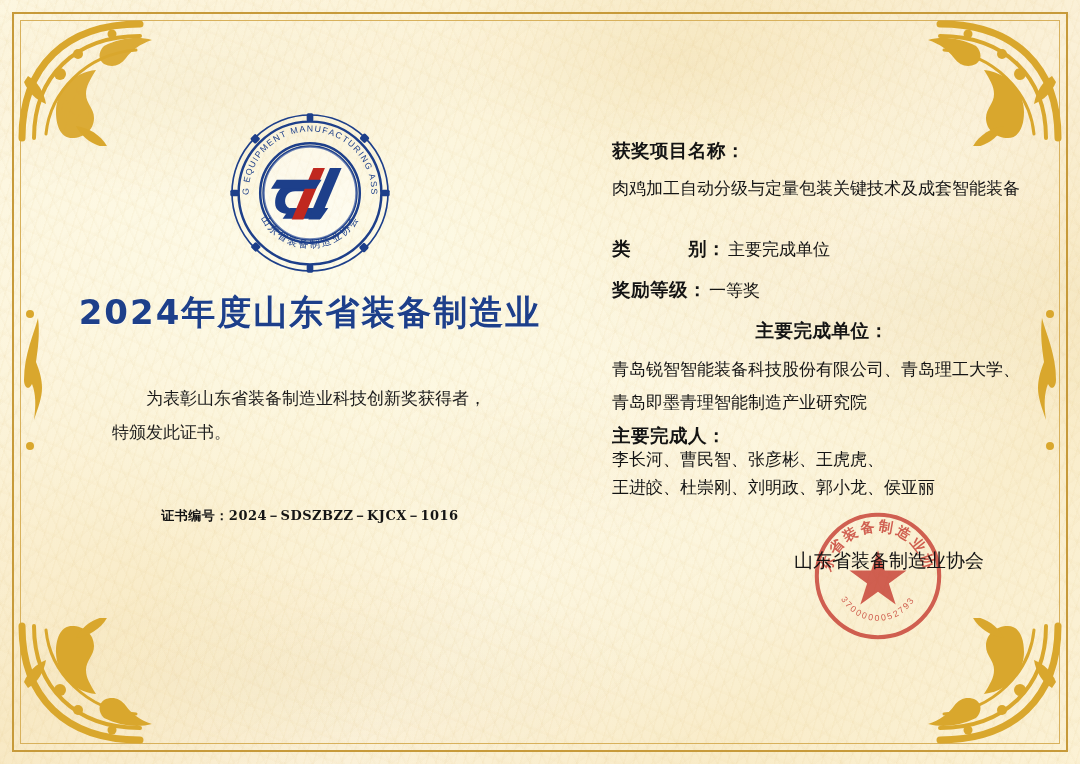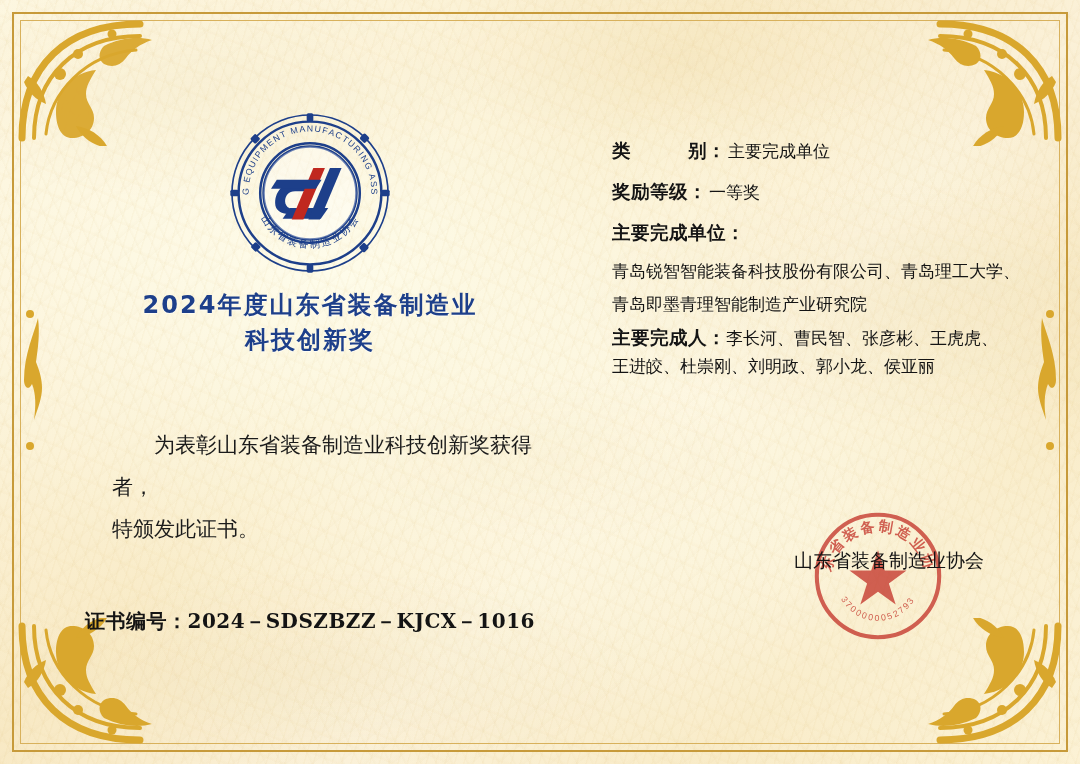--- a/index.html
+++ b/index.html
@@ -98,43 +98,43 @@
     width: 166px;
     height: 166px;
     margin: 0 auto 12px auto;
     position: relative;
   }
   .emblem svg { width: 100%; height: 100%; display:block; }
 
   .main-title {
     color: #1d3f8a;
     font-weight: bold;
-    font-size: 24px;
+    font-size: 34px;
     line-height: 1.45;
     letter-spacing: 2px;
     text-shadow: 0 1px 0 rgba(255,255,255,0.6);
     font-family: "DejaVu Sans", "Liberation Sans", sans-serif;
   }
   .main-title .line2 { display:block; }
 
   .citation {
-    margin-top: 66px;
+    margin-top: 44px;
     text-align: left;
     padding-left: 52px;
     padding-right: 20px;
     color: #1b1b1b;
-    font-size: 21px;
+    font-size: 17px;
     line-height: 2.0;
     font-family: "DejaVu Serif", "Liberation Serif", serif;
   }
   .citation .indent { text-indent: 2em; display:block; }
 
   .cert-no {
     margin-top: 58px;
-    font-size: 20px;
+    font-size: 13px;
     color: #141414;
     font-weight: bold;
     letter-spacing: 0.5px;
     font-family: "DejaVu Serif", "Liberation Serif", serif;
   }
 
   
   .right-col {
     position: absolute;
     left: 612px;
@@ -157,30 +157,31 @@
   .project-name-value { line-height: 1.6; margin-bottom: 34px; }
 
   .row-inline {
     margin-bottom: 16px;
     display: flex;
     align-items: flex-end;
   }
   .row-inline .field-label { white-space: pre; }
   .row-inline .field-value { margin-left: 2px; }
 
-  .units-label { margin-bottom: 10px; }
+  .units-label { margin-bottom: 10px; text-align: center; }
   .units-list {
     font-size: 17px;
     line-height: 1.95;
     margin-bottom: 0;
   }
   .persons-row {
     display: flex;
     align-items: baseline;
     flex-wrap: wrap;
+    flex-direction: column;
   }
   .persons-line2 {
     font-size: 17px;
     line-height: 1.95;
     width: 100%;
   }
 
   
   .signer {
     position: absolute;
@@ -350,33 +351,36 @@
             <textPath href="#arcTop" startOffset="50%" text-anchor="middle">SHANDONG EQUIPMENT MANUFACTURING ASSOCIATION</textPath>
           </text>
           <text font-size="12.5" fill="#1d3f8a" letter-spacing="2" font-family="'DejaVu Sans', sans-serif">
             <textPath href="#arcBottom" startOffset="50%" text-anchor="middle">山东省装备制造业协会</textPath>
           </text>
         </svg>
       </div>
 
       <div class="main-title">
         <span>2024年度山东省装备制造业</span>
-        <span class="line2">科技创新奖</span>
       </div>
 
       <div class="citation">
         <span class="indent">为表彰山东省装备制造业科技创新奖获得者，</span>
         <span>特颁发此证书。</span>
       </div>
 
       <div class="cert-no">证书编号：2024－SDSZBZZ－KJCX－1016</div>
     </div>
 
     <div class="right-col">
 
+      <div class="field-block">
+        <div class="field-label project-name-label">获奖项目名称：</div>
+        <div class="field-value project-name-value">肉鸡加工自动分级与定量包装关键技术及成套智能装备</div>
+      </div>
 
       <div class="row-inline">
         <span class="field-label">类　　　别：</span>
         <span class="field-value">主要完成单位</span>
       </div>
 
       <div class="row-inline">
         <span class="field-label">奖励等级：</span>
         <span class="field-value">一等奖</span>
       </div>

